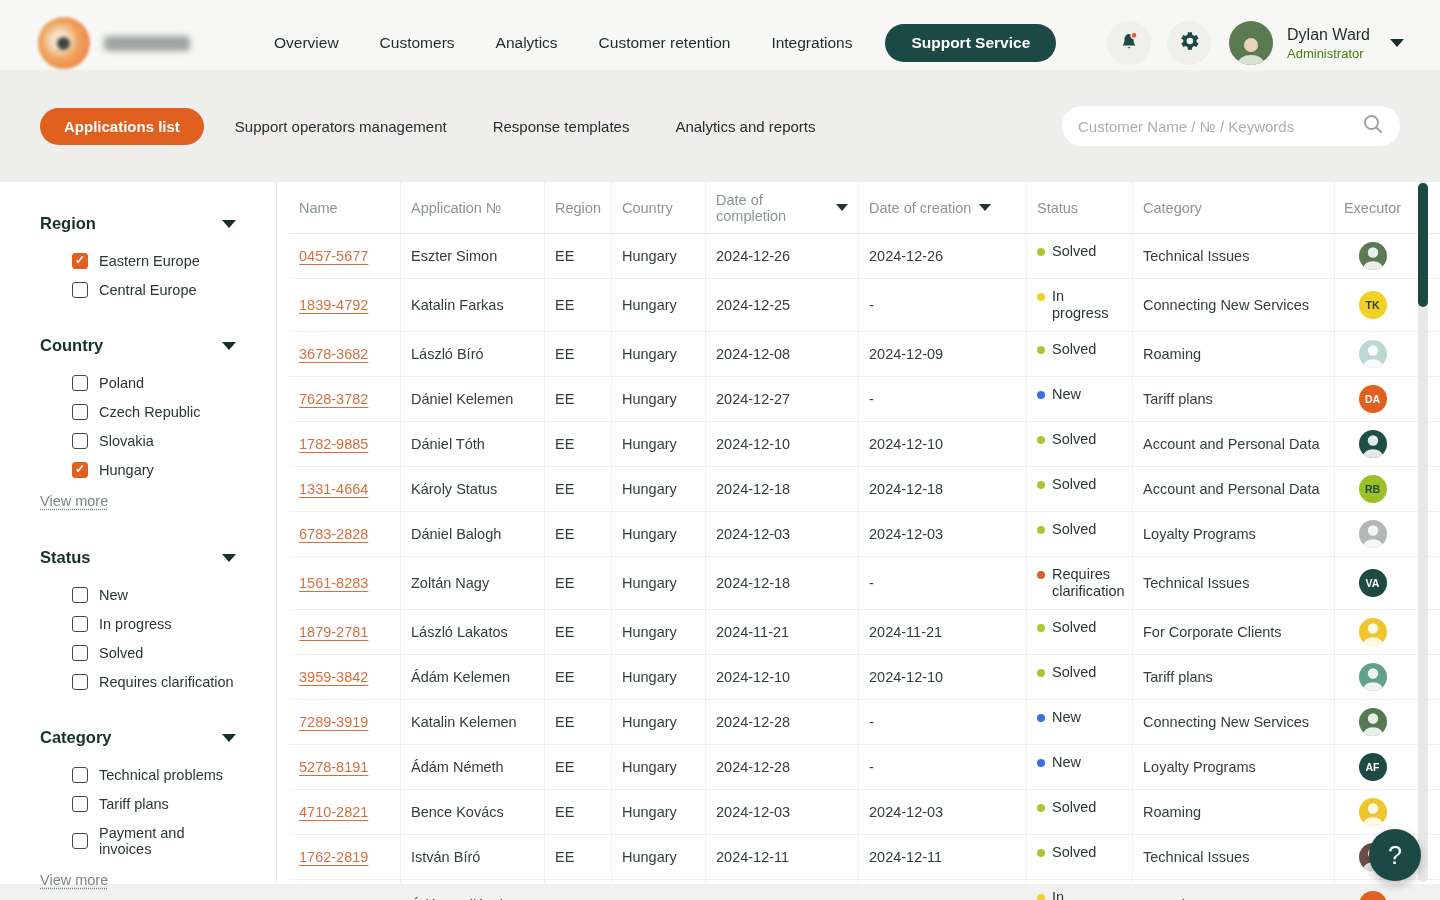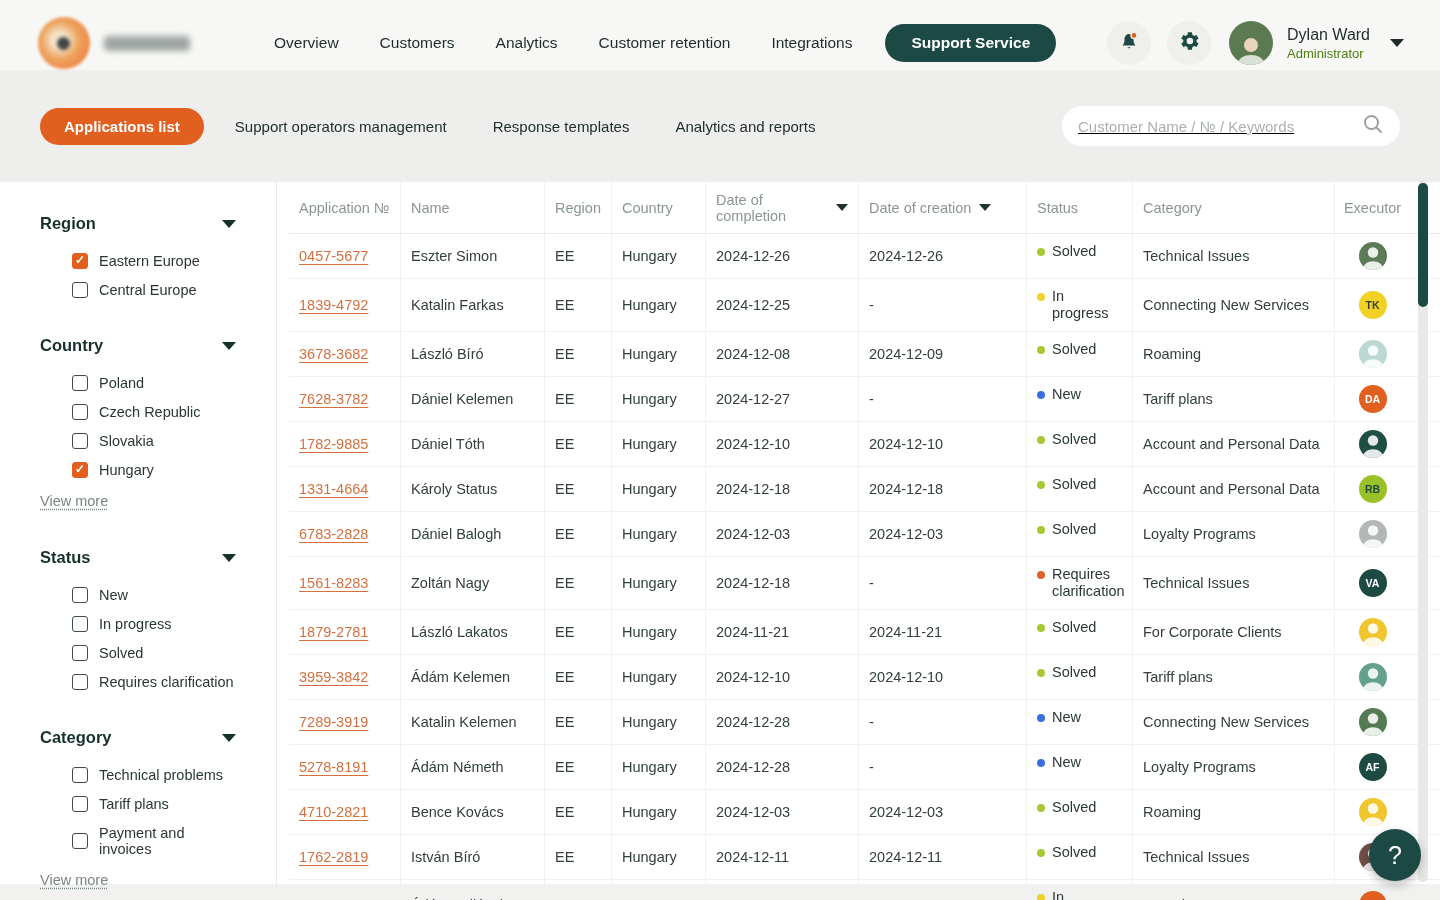--- a/index.html
+++ b/index.html
@@ -23,21 +23,21 @@
   .user-avatar { width:44px; height:44px; border-radius:50%; margin-left:18px; background:#5c7a52; overflow:hidden; display:flex; align-items:flex-end; justify-content:center; cursor:pointer; }
   .user-block { margin-left:14px; cursor:pointer; }
   .user-name { font-size:16px; color:#1e2c2a; font-weight:500; }
   .user-role { font-size:13px; color:#4d7c0f; margin-top:2px; }
   .chev { width:0; height:0; border-left:7px solid transparent; border-right:7px solid transparent; border-top:8px solid #1e2c2a; margin-left:20px; cursor:pointer; }
 
   
   .subnav { height:112px; background:#eeefec; display:flex; align-items:center; padding:0 40px; }
   .tab { font-size:15px; color:#222f2c; margin-right:46px; cursor:pointer; white-space:nowrap; }
   .tab.active { background:#e2601f; color:#fff; font-weight:bold; padding:10px 24px; border-radius:20px; margin-right:31px; }
-  .search-box { margin-left:auto; width:338px; height:40px; background:#fff; border-radius:20px; display:flex; align-items:center; padding:12px 16px;text-decoration:underline; }
+  .search-box { margin-left:auto; width:338px; height:40px; background:#fff; border-radius:20px; display:flex; align-items:center; padding:12px 16px; }
   .search-box input { flex:1; border:none; outline:none; font-size:15px; color:#333; background:transparent; font-family:"Liberation Sans", sans-serif; }
   .search-box input::placeholder { color:#aab1ae; }
 
   
   .content { display:flex; background:#fff; height:702px; position:relative; }
   .sidebar { width:277px; border-right:1px solid #e8eae7; padding:32px 40px 0 40px; flex-shrink:0; }
   .fsection { margin-bottom:38px; }
   .fsection-head { display:flex; align-items:center; justify-content:space-between; margin-bottom:20px; cursor:pointer; }
   .fsection-title { font-size:16.5px; font-weight:bold; color:#16302c; }
   .fsection-chev { width:0; height:0; border-left:7px solid transparent; border-right:7px solid transparent; border-top:8px solid #16302c; }
@@ -200,24 +200,24 @@
           <span class="cbox"></span>
           <span class="fopt-label">Tariff plans</span>
         </label><label class="fopt">
           <span class="cbox"></span>
           <span class="fopt-label">Payment and invoices</span>
         </label><a class="view-more">View more</a></div>
     </aside>
   <main class="table-area">
     <div class="trow thead" id="thead">
         <div>
+          <span>Name</span>
+        </div>
+        <div>
           <span>Application №</span>
-        </div>
-        <div>
-          <span>Name</span>
         </div>
         <div>
           <span>Region</span>
         </div>
         <div>
           <span>Country</span>
         </div>
         <div>
           <span>Date of completion</span>
           <span class="sort-tri"></span>

